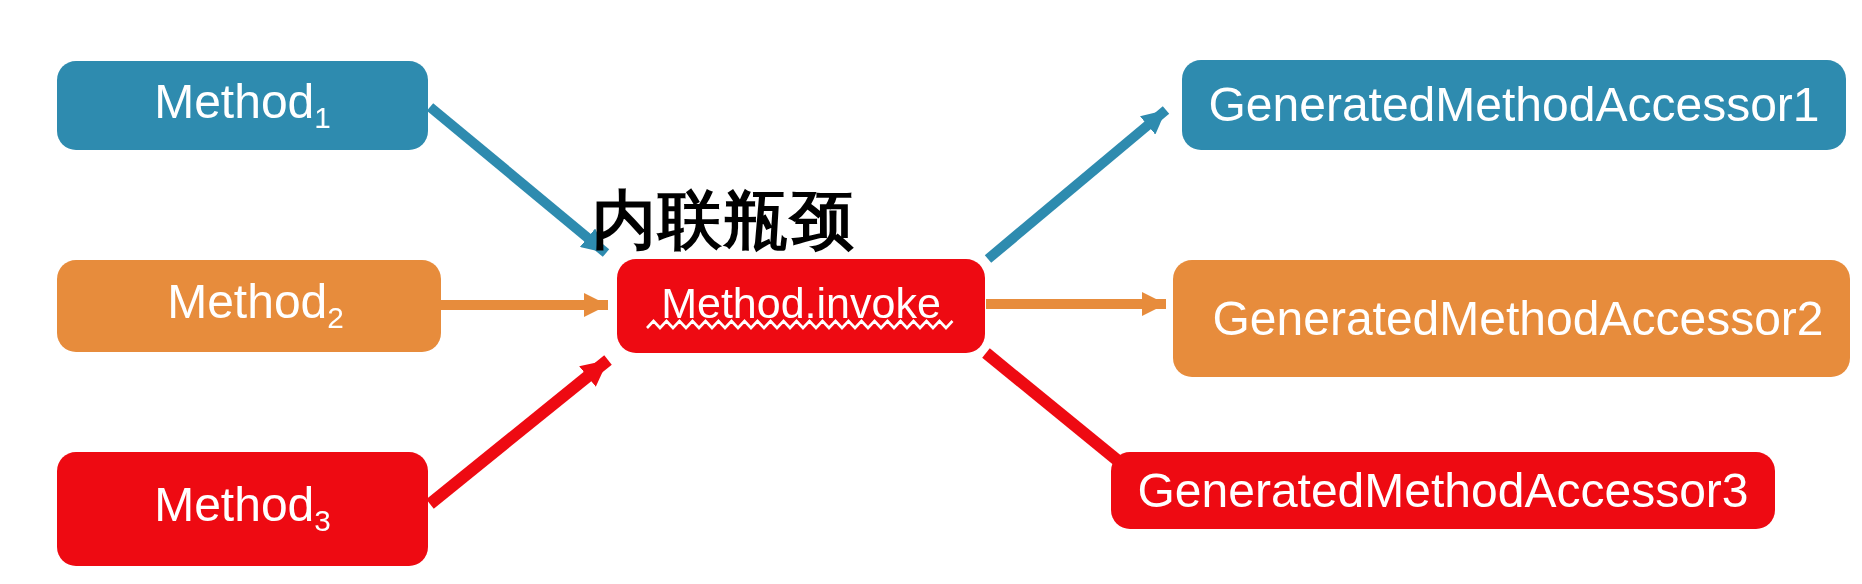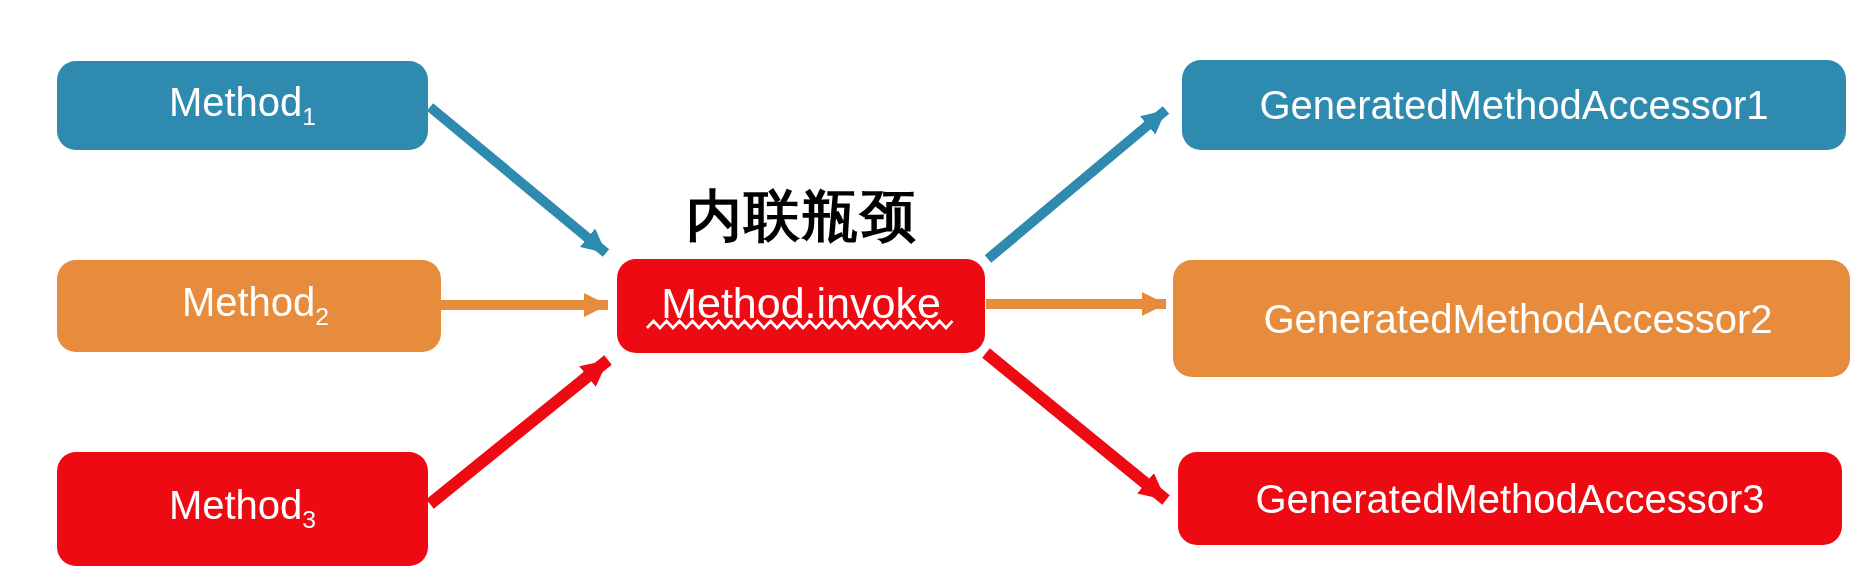--- a/index.html
+++ b/index.html
@@ -22,41 +22,41 @@
     align-items: center;
     justify-content: center;
     text-align: center;
     line-height: 1;
     user-select: none;
   }
   .teal   { background: var(--teal); }
   .orange { background: var(--orange); padding-left: 13px; }
   .red    { background: var(--red); }
 
-  .side-label   { font-size: 40px; }
+  .side-label   { font-size: 48px; }
   .center-label { font-size: 43px; }
   .sub { font-size: 0.62em; vertical-align: -0.35em; }
 
   
   .l1 { left: 57px;  top: 61px;  width: 371px; height: 89px; }
   .l2 { left: 57px;  top: 260px; width: 371px; height: 92px; }
   .l3 { left: 57px;  top: 452px; width: 371px; height: 114px; }
   
   .c  { left: 617px; top: 259px; width: 368px; height: 94px; align-items: center; }
   
   .r1 { left: 1173px; top: 60px;  width: 664px; height: 90px; margin-left: 9px; }
   .r2 { left: 1173px; top: 260px; width: 664px; height: 117px; }
-  .r3 { left: 1178px; top: 452px; width: 664px; height: 93px; }
+  .r3 { left: 1111px; top: 452px; width: 664px; height: 77px; }
 
   .diagram-title {
     position: absolute;
     left: 592px; top: 188px;
     width: 420px;
-    text-align: center;
-    font-size: 56px;
+    text-align: left;
+    font-size: 64px;
     font-weight: bold;
     color: var(--title);
     letter-spacing: 2px;
     line-height: 1;
   }
 
   .squiggle {
     display: block;
     margin-top: -7px;
   }

